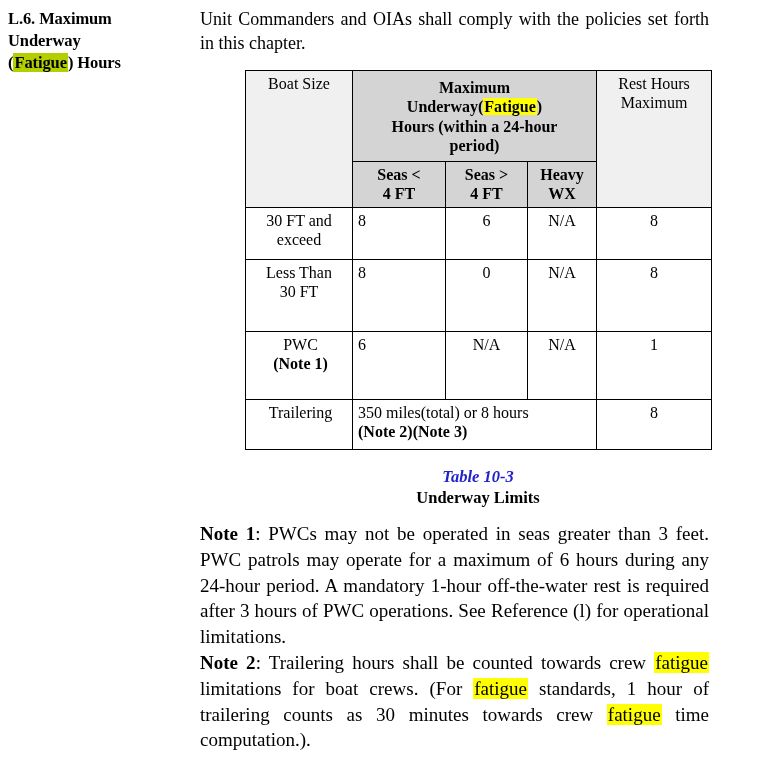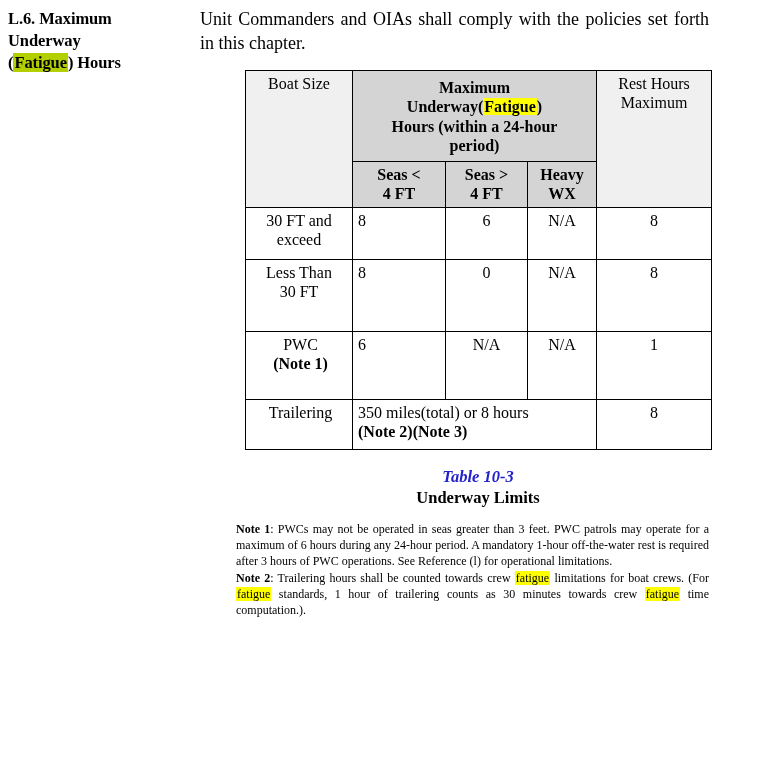--- a/index.html
+++ b/index.html
@@ -145,25 +145,24 @@
     line-height: 1.3;
     margin-top: 16px;
     margin-left: 45px;
     width: 466px;
   }
   .caption .tbl-num { color: #2222cc; font-style: italic; }
 
   
   .notes {
     margin-top: 12px;
-    font-size: 12px;
+    font-size: 19px;
     line-height: 1.36;
     text-align: justify;
     padding-right: 2px;
-    margin-left: 36px;
   }
   .notes p {
     margin: 0;
   }
   .notes p.last {
     text-align: left;
   }
 </style>
 </head>
 <body>

